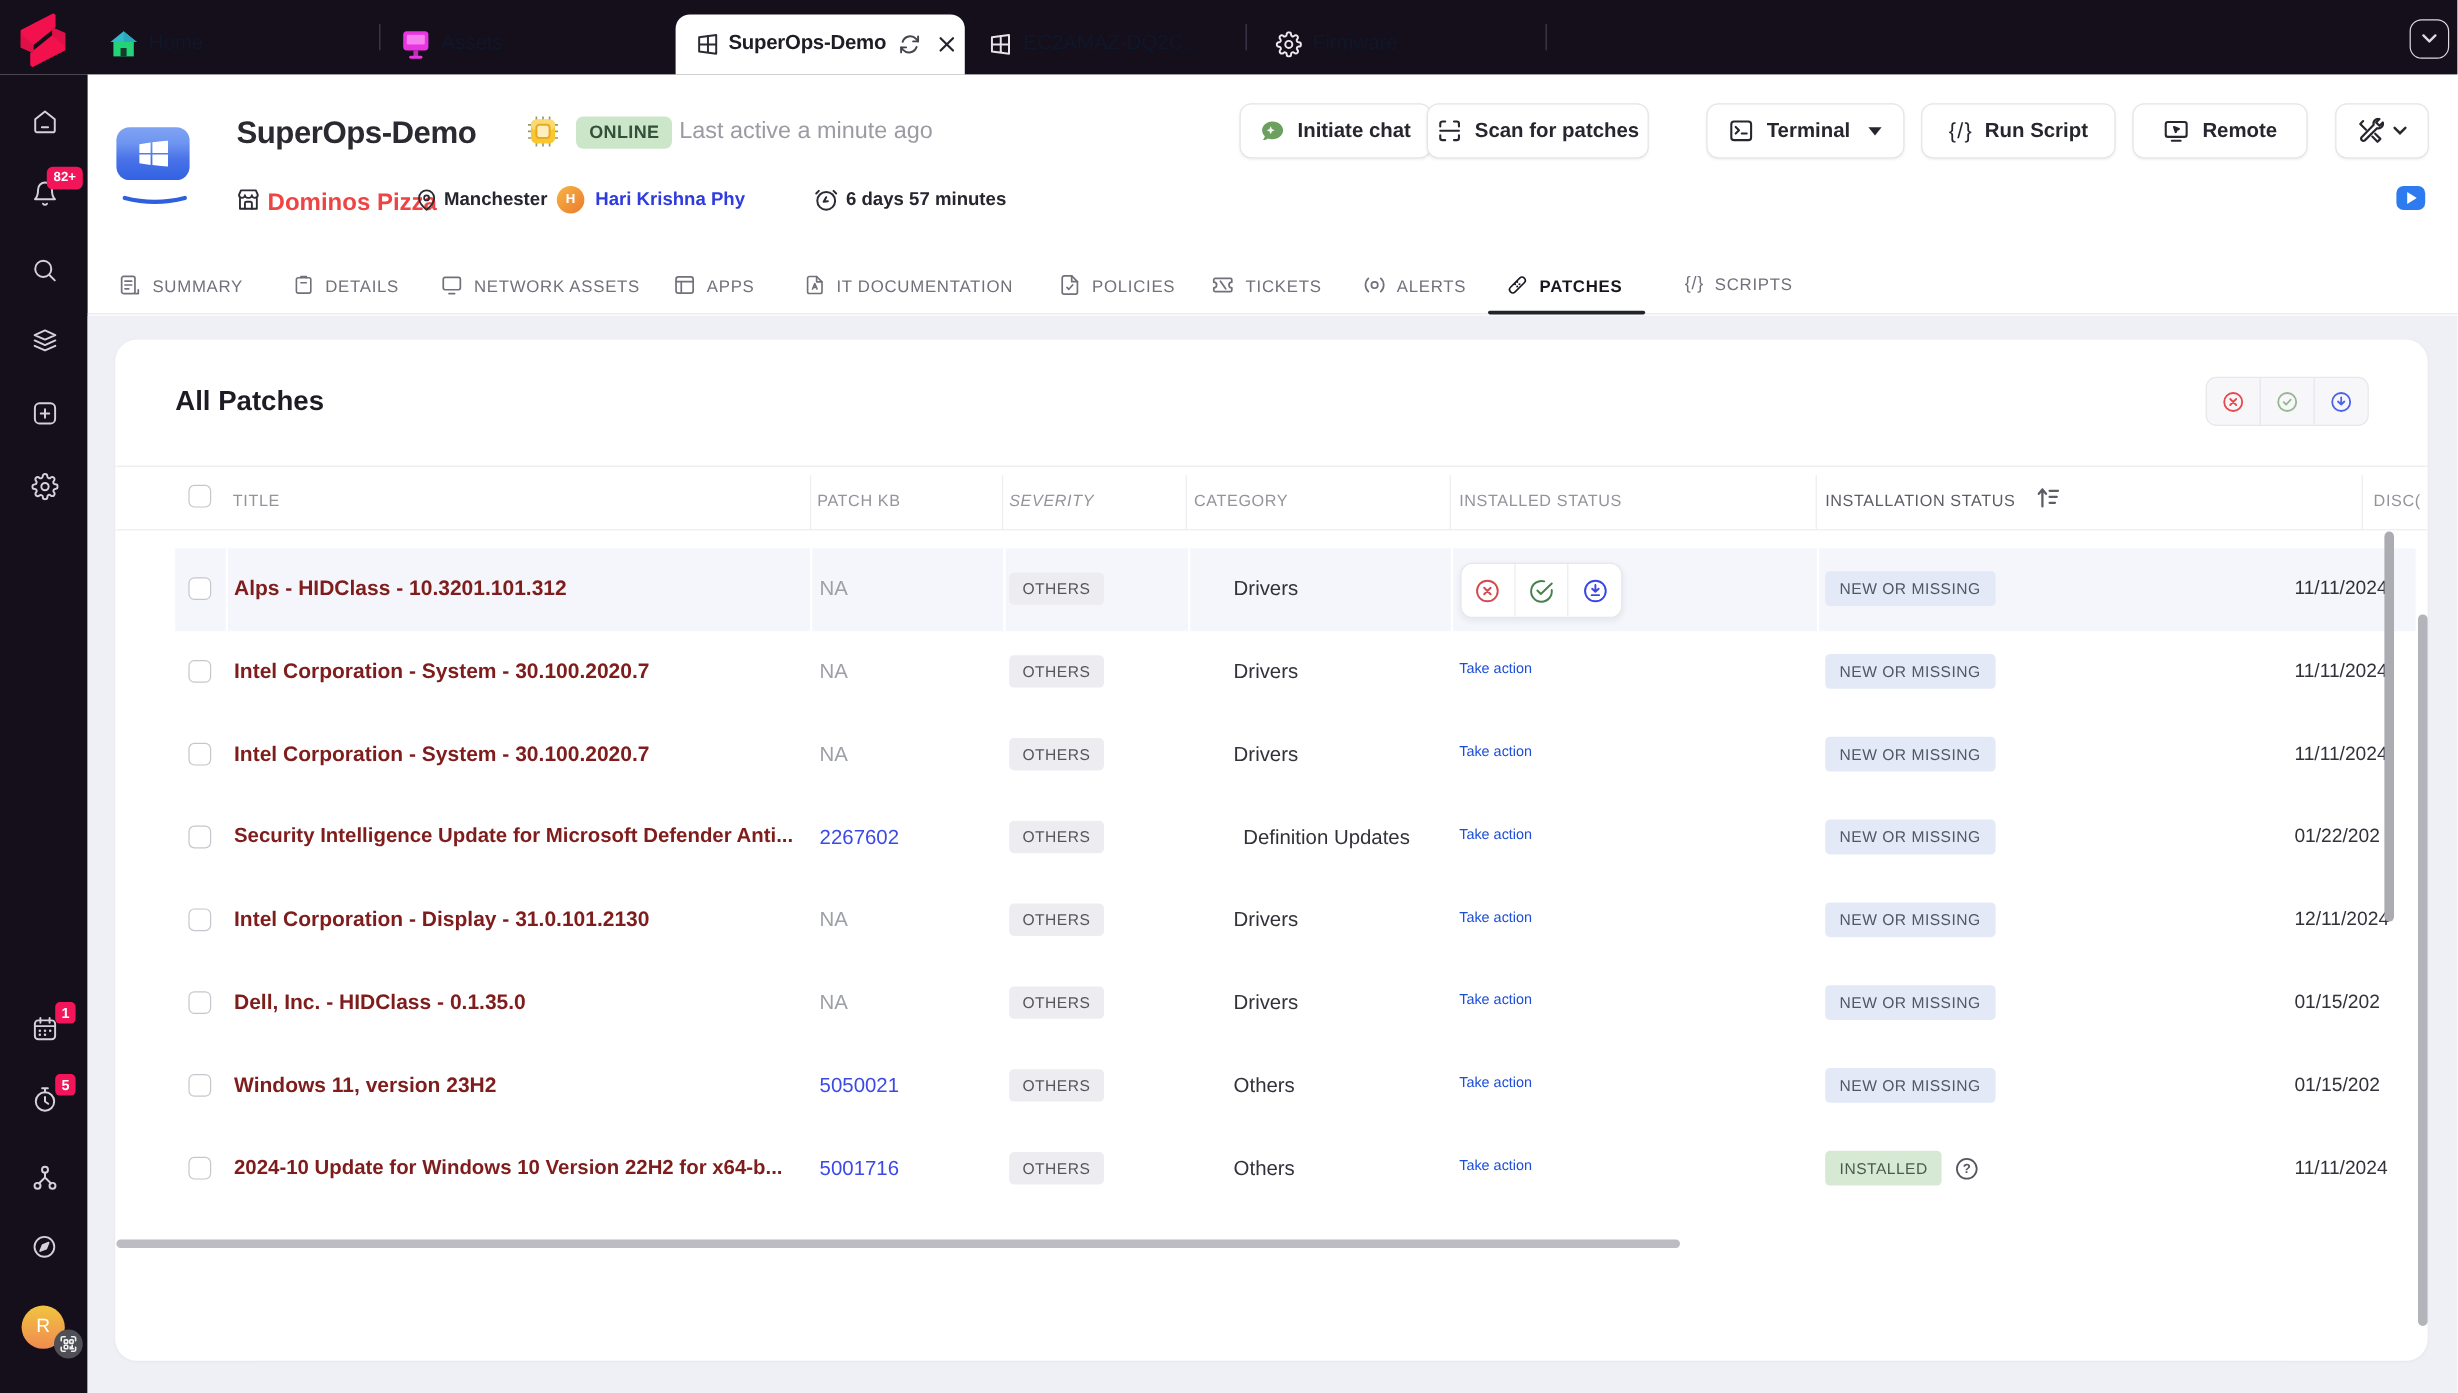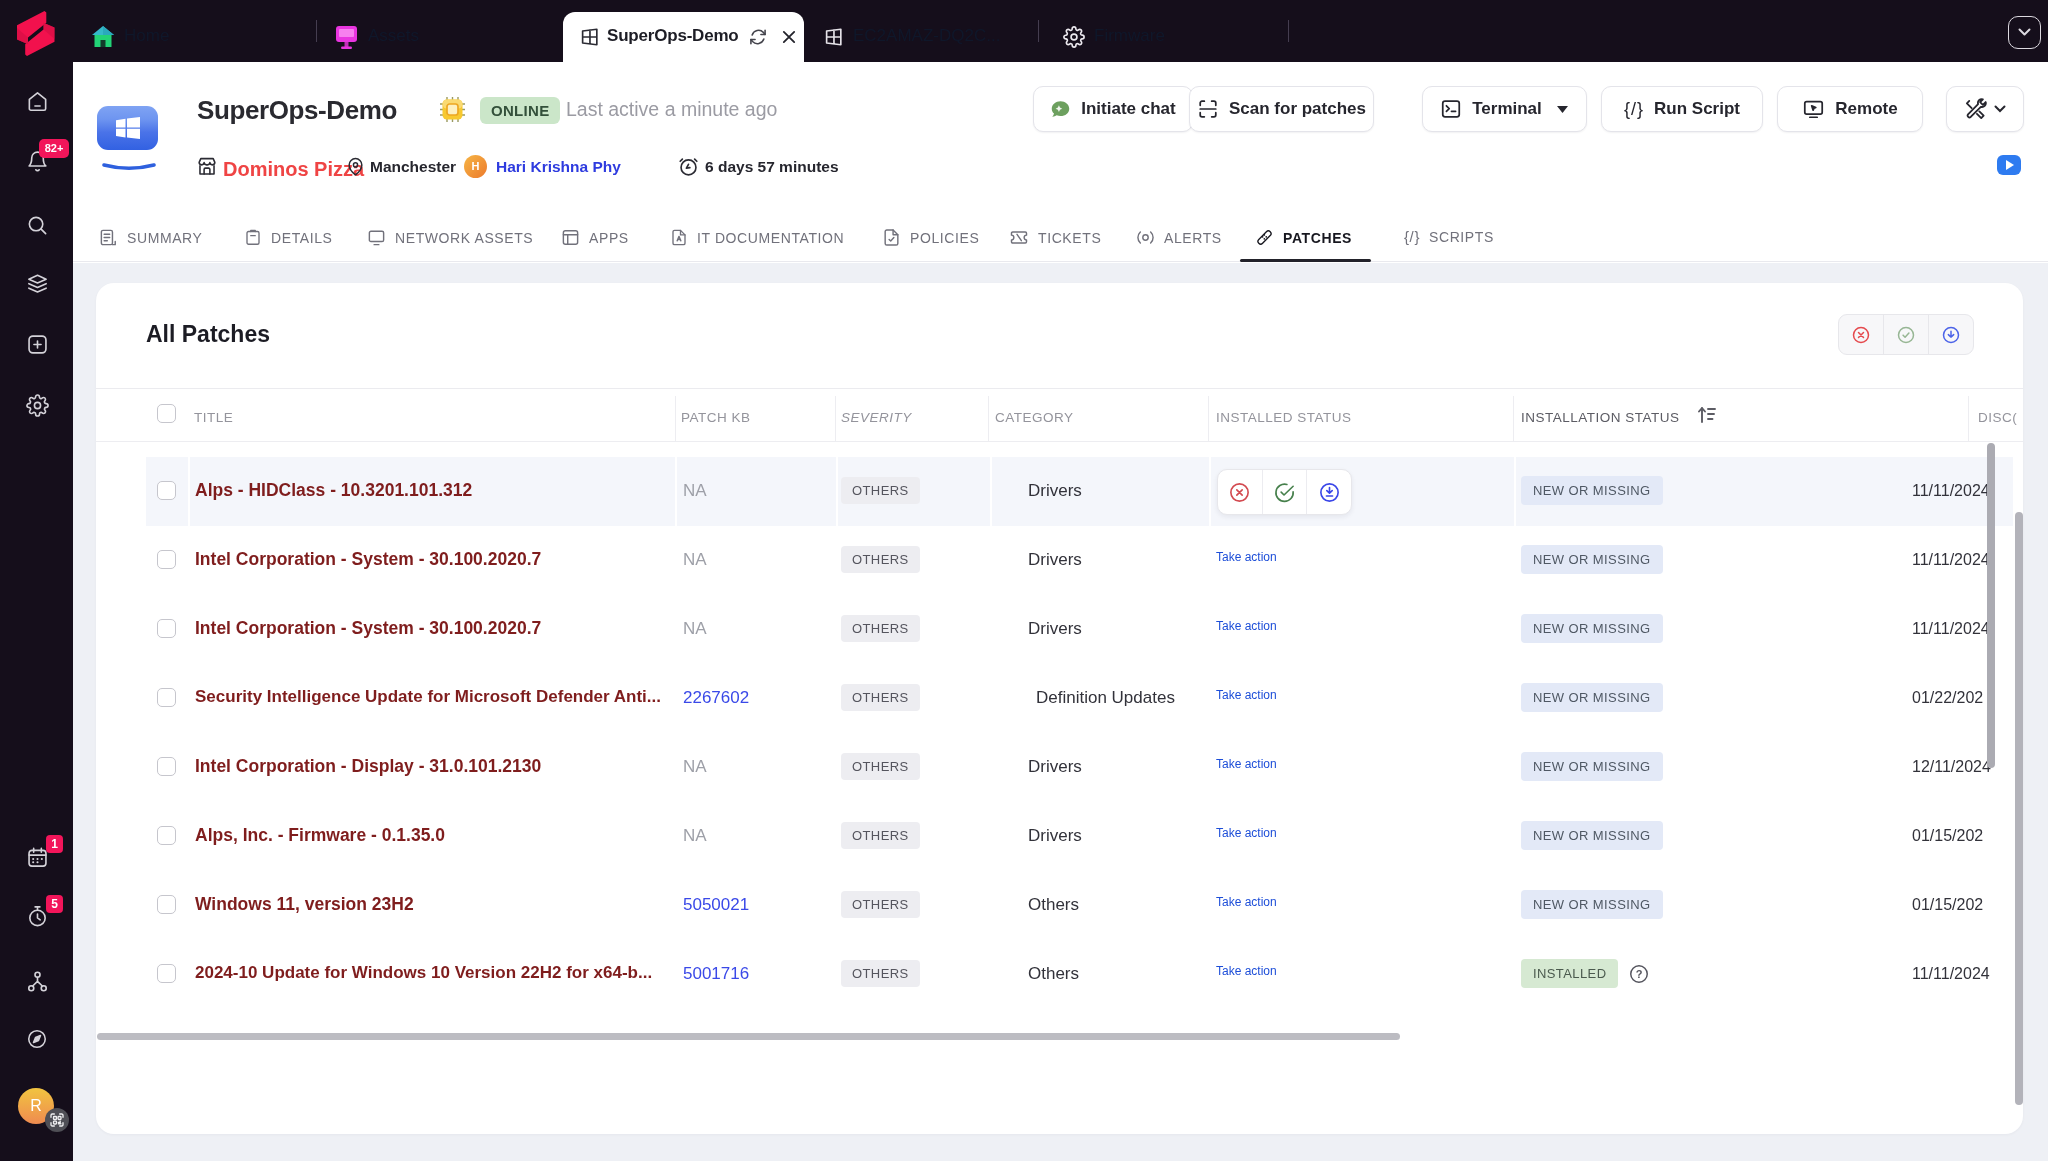--- a/index.html
+++ b/index.html
@@ -414,21 +414,21 @@
 <div class="datec" style="left:1912px;top:689px;">01/22/202</div>
 <div class="cb" style="left:157px;top:757px;"></div>
 <div class="row-title" style="left:195px;top:756px;max-width:465px;">Intel Corporation - Display - 31.0.101.2130</div>
 <div class="na" style="left:683px;top:757px;">NA</div>
 <div class="badge-others" style="left:841px;top:753px;">OTHERS</div>
 <div class="cat" style="left:1028px;top:757px;">Drivers</div>
 <div class="takeaction" style="left:1216px;top:757px;">Take action</div>
 <div class="badge-install" style="left:1521px;top:752px;">NEW OR MISSING</div>
 <div class="datec" style="left:1912px;top:758px;">12/11/2024</div>
 <div class="cb" style="left:157px;top:826px;"></div>
-<div class="row-title" style="left:195px;top:825px;max-width:465px;">Alps, Inc. - Firmware - 0.1.35.0</div>
+<div class="row-title" style="left:195px;top:825px;max-width:465px;">Dell, Inc. - HIDClass - 0.1.35.0</div>
 <div class="na" style="left:683px;top:826px;">NA</div>
 <div class="badge-others" style="left:841px;top:822px;">OTHERS</div>
 <div class="cat" style="left:1028px;top:826px;">Drivers</div>
 <div class="takeaction" style="left:1216px;top:826px;">Take action</div>
 <div class="badge-install" style="left:1521px;top:821px;">NEW OR MISSING</div>
 <div class="datec" style="left:1912px;top:827px;">01/15/202</div>
 <div class="cb" style="left:157px;top:895px;"></div>
 <div class="row-title" style="left:195px;top:894px;max-width:465px;">Windows 11, version 23H2</div>
 <div class="kb" style="left:683px;top:895px;">5050021</div>
 <div class="badge-others" style="left:841px;top:891px;">OTHERS</div>

